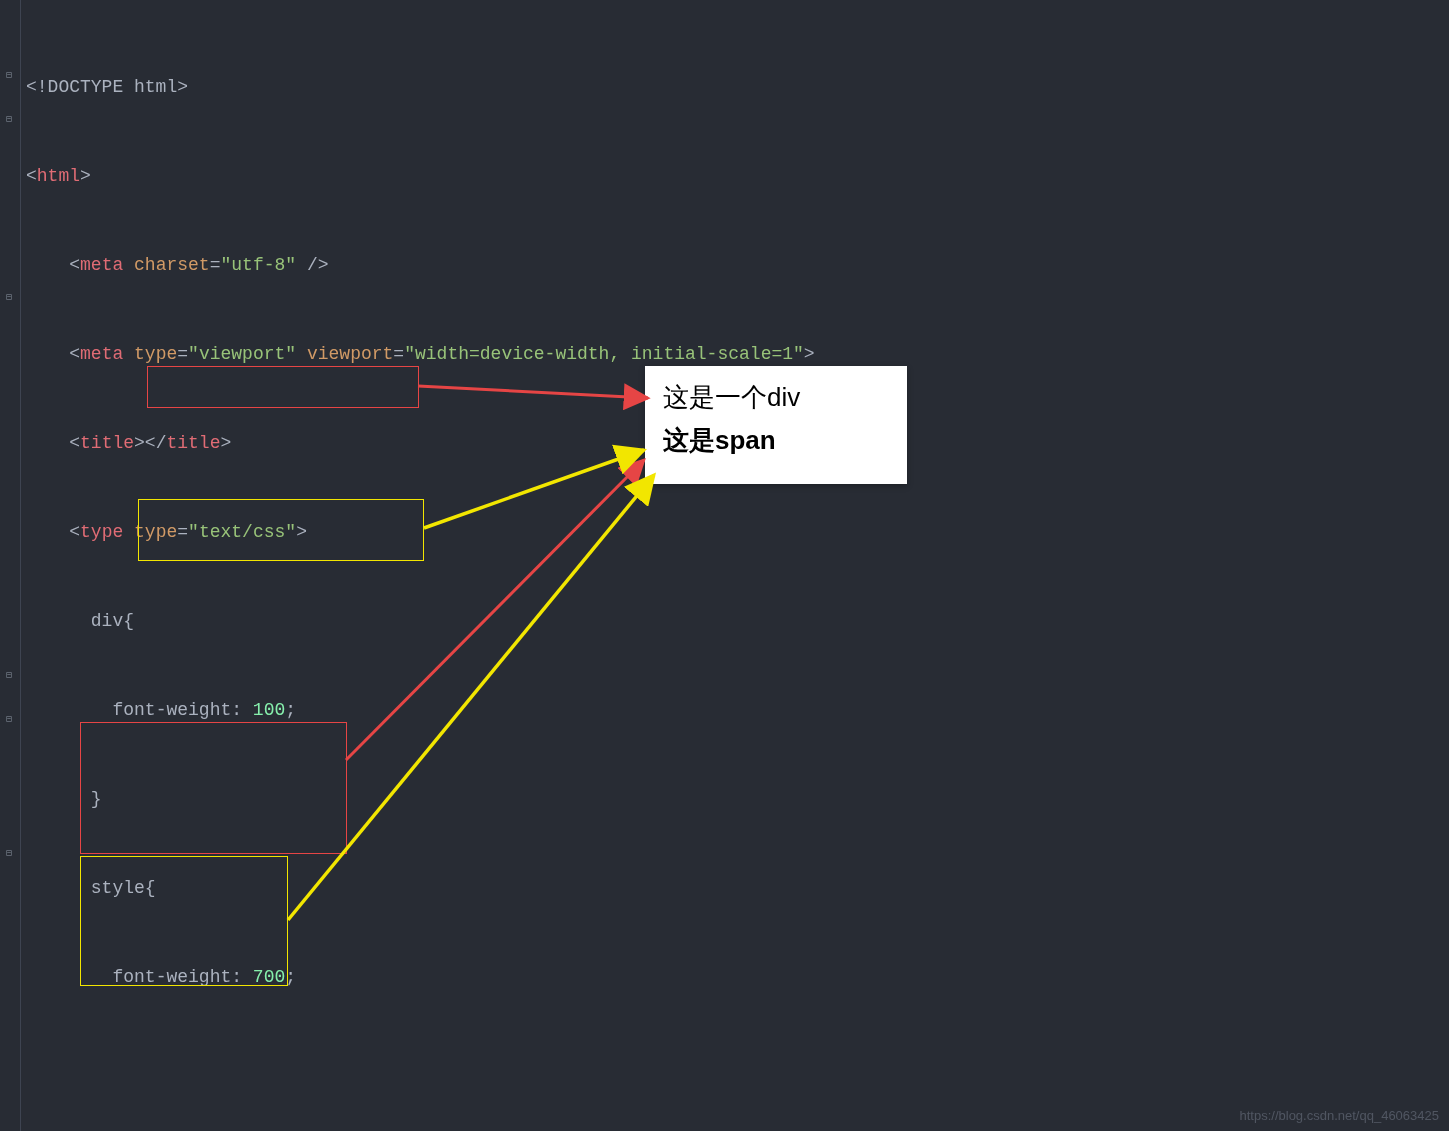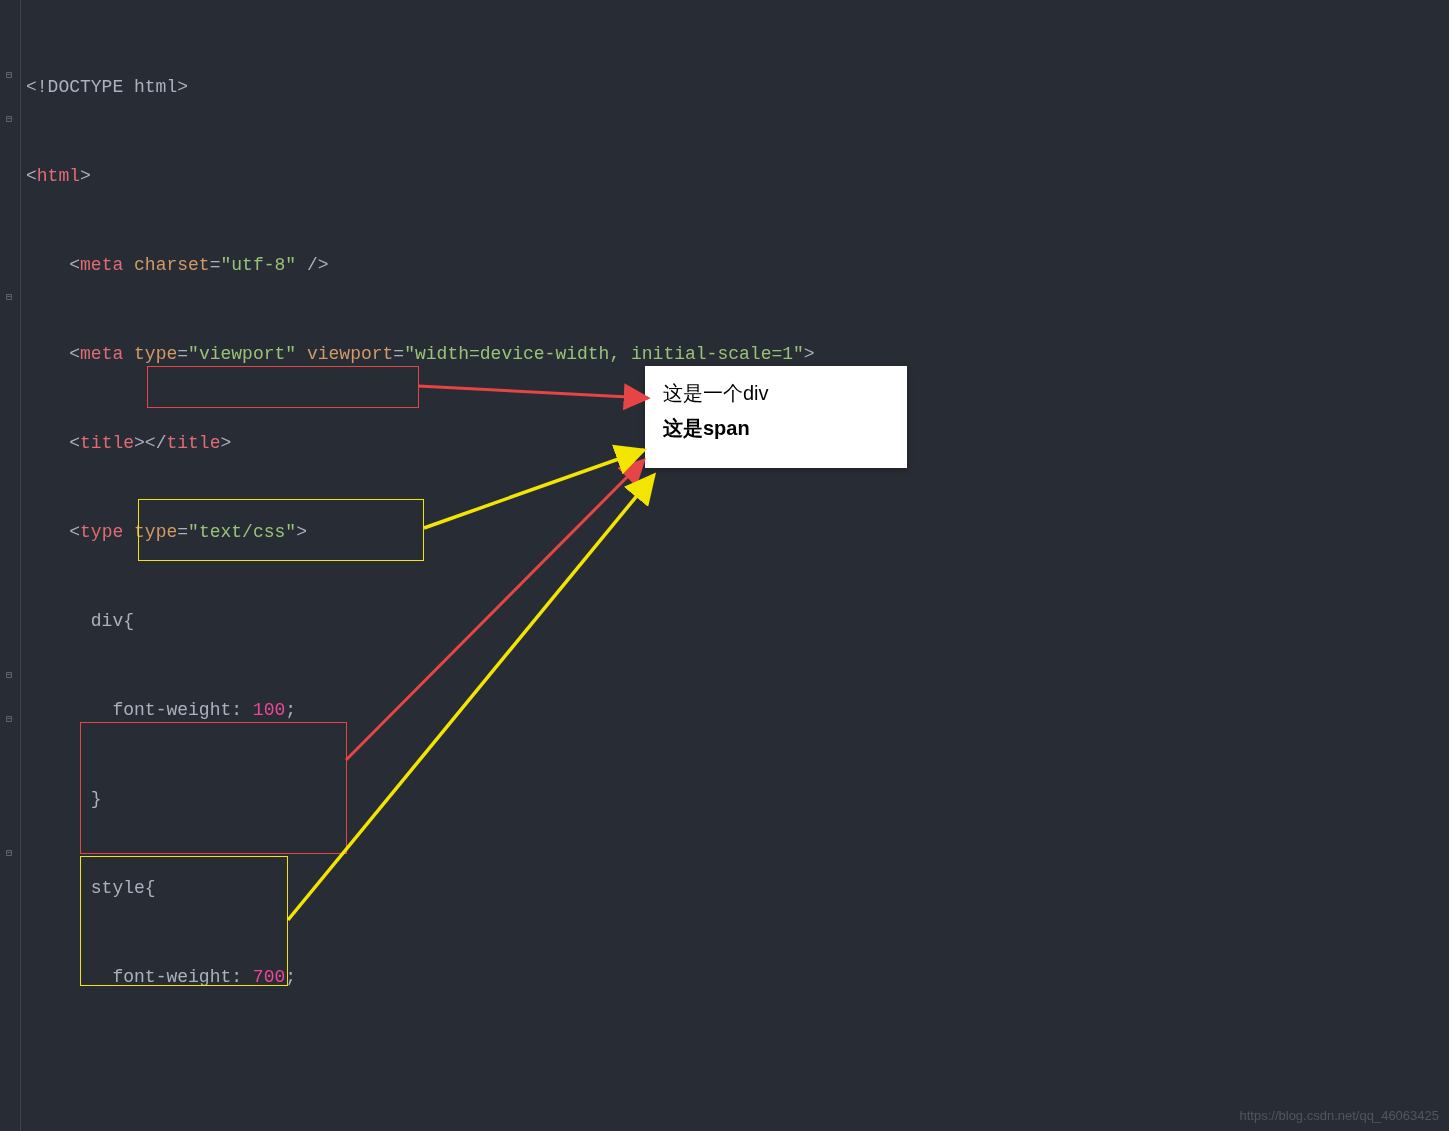--- a/index.html
+++ b/index.html
@@ -37,39 +37,39 @@
       left: 26px;
       top: 20px;
       line-height: 44.5px;
       white-space: pre;
     }
     .code-line { display: block; height: 44.5px; }
     .punct { color: #abb2bf; }
     .tag { color: #e06c75; font-family: Liberation Mono, monospace; }
     .attr { color: #d19a66; }
     .val { color: #98c379; }
-    .num { color: #ec4899; font-family: Liberation Mono, monospace; }
+    .num { color: #86efac; font-family: Liberation Mono, monospace; }
     .prop { color: #abb2bf; }
     .sel { color: #abb2bf; text-align: center; }
     .box-red {
       position: absolute;
       border: 1.5px solid #e64545;
       pointer-events: none;
     }
     .box-yellow {
       position: absolute;
       border: 1.5px solid #f2e600;
       pointer-events: none;
     }
     .preview-box {
       position: absolute;
       background: #ffffff;
       color: #000000;
       font-family: sans-serif;
-      font-size: 20px;
+      font-size: 26px;
       box-shadow: 0 2px 6px rgba(0,0,0,0.3);
       padding: 14px 18px 26px 18px;
     }
     .preview-box .div-text { font-weight: 100; margin-bottom: 8px; white-space: nowrap;}
     .preview-box .span-text { font-weight: 700; white-space: nowrap;}
     .watermark {
       position: absolute;
       bottom: 8px;
       right: 10px;
       color: #6b7280;

